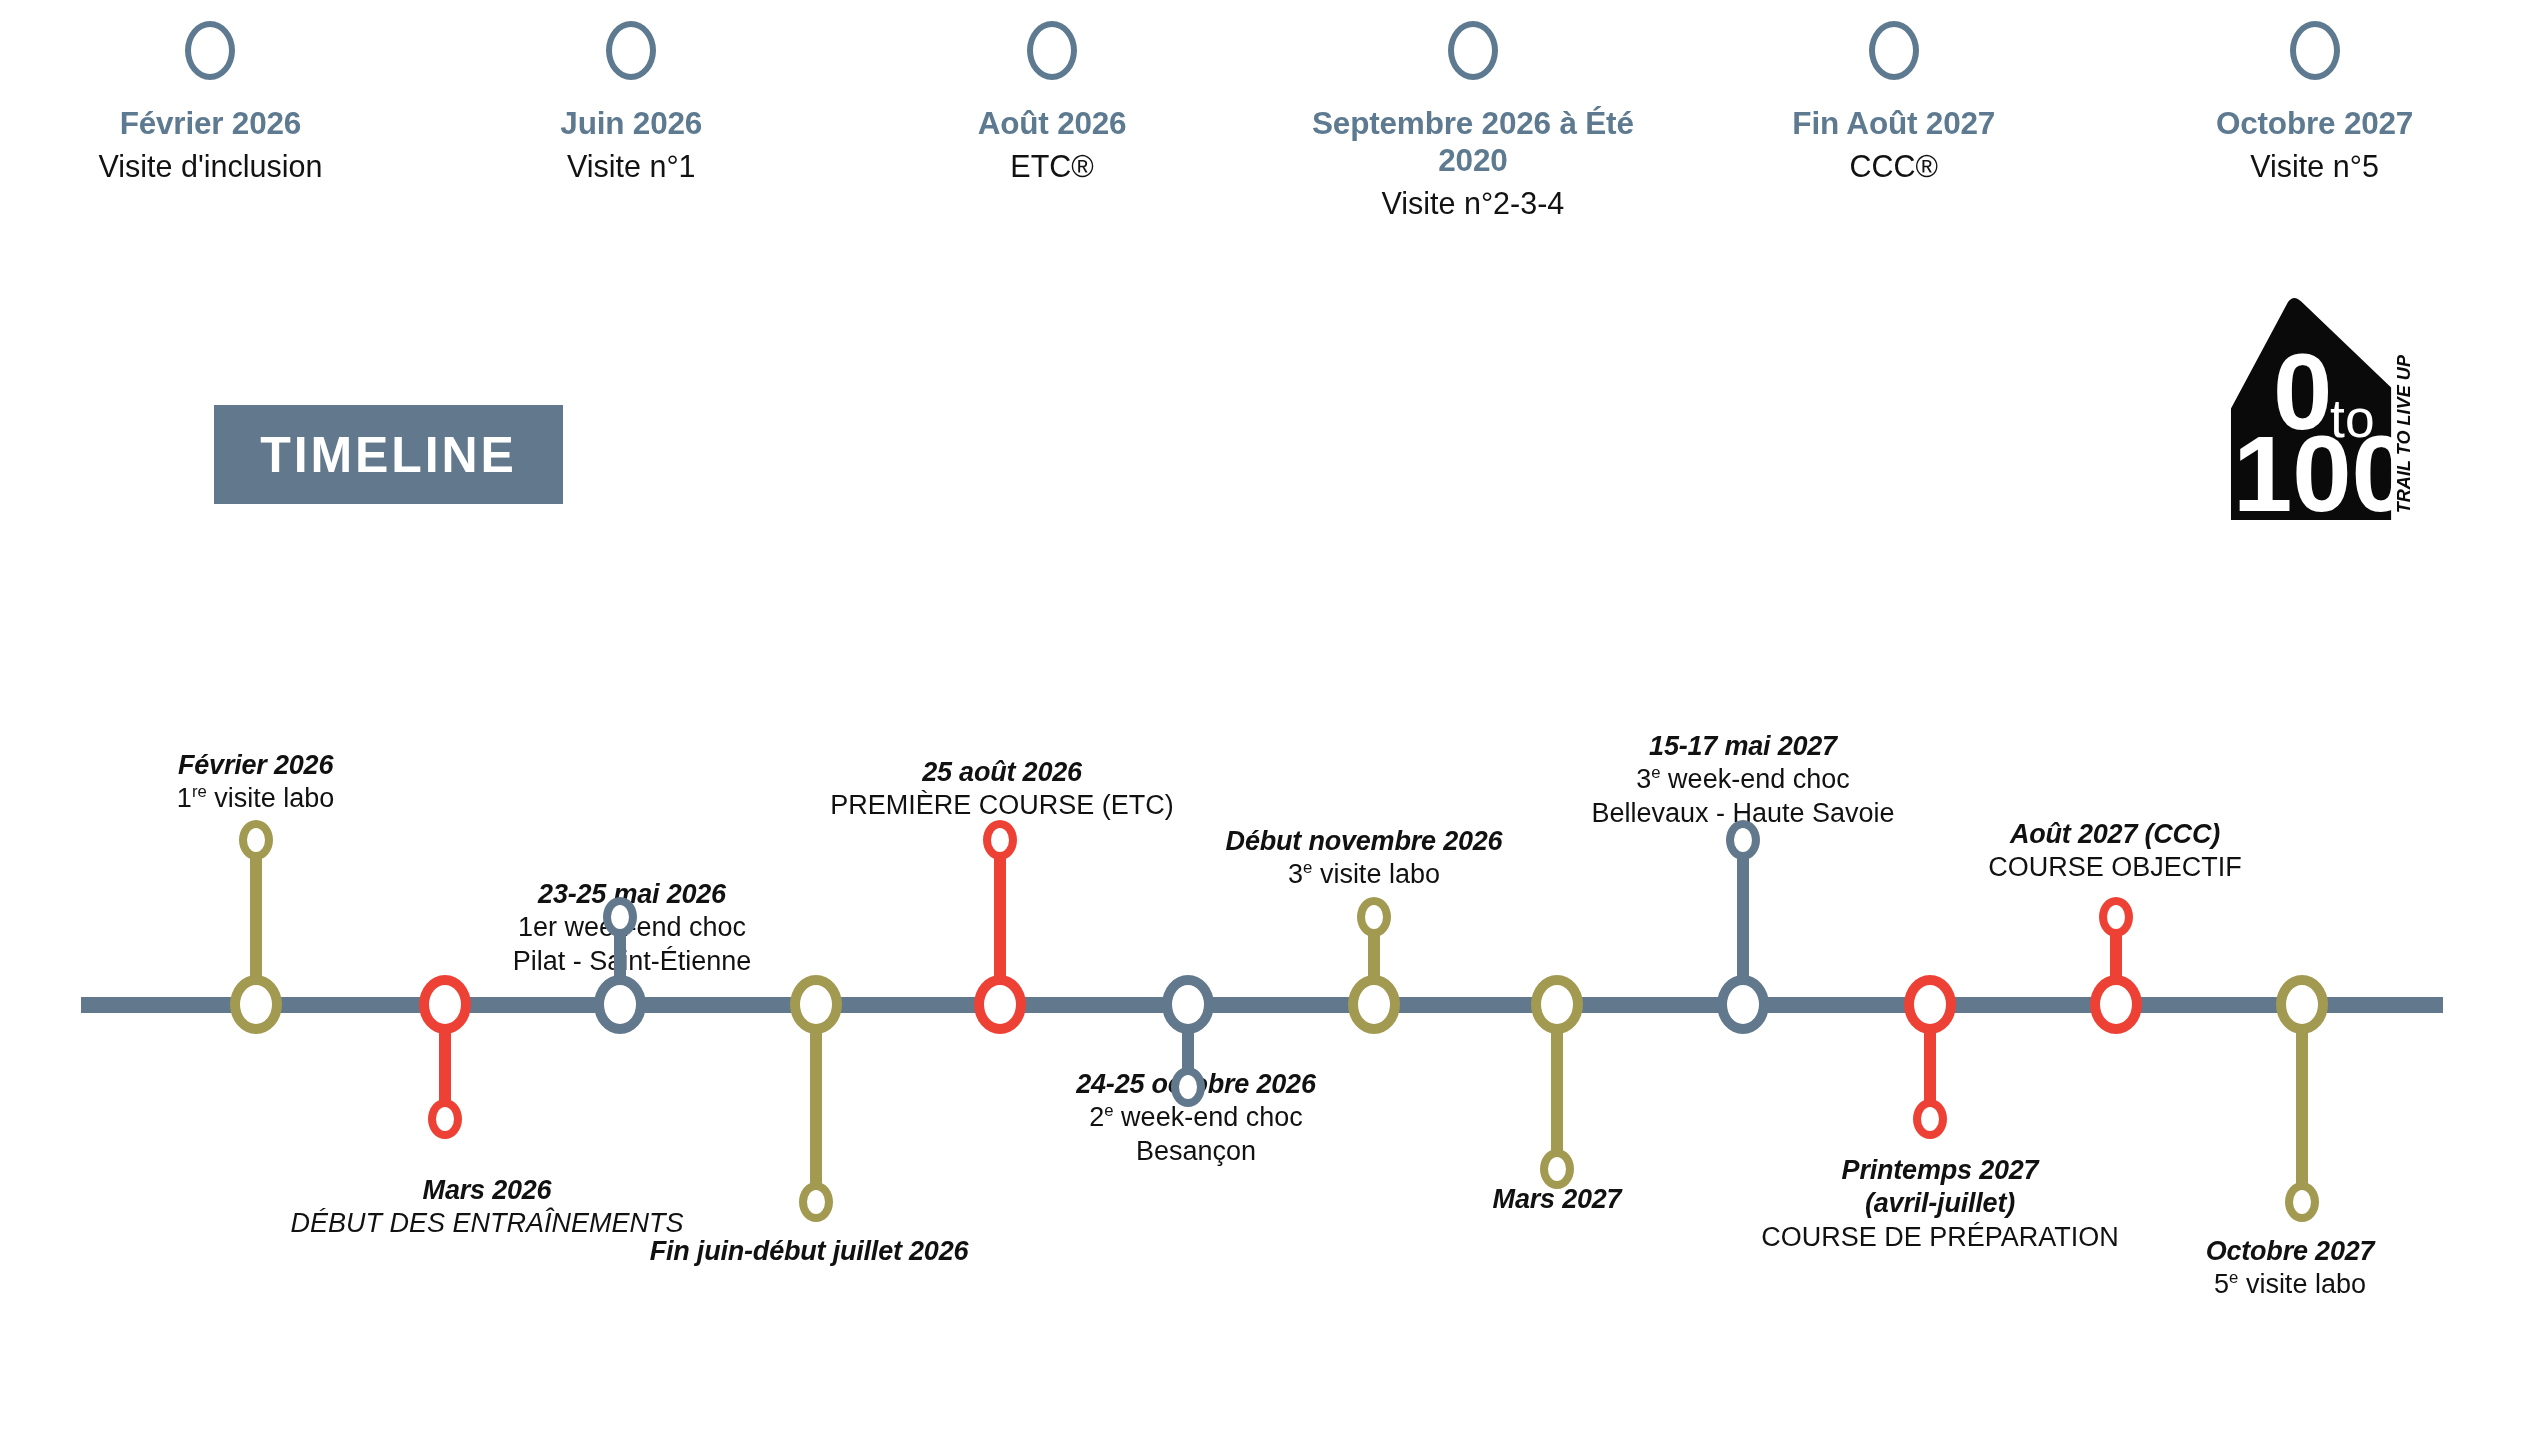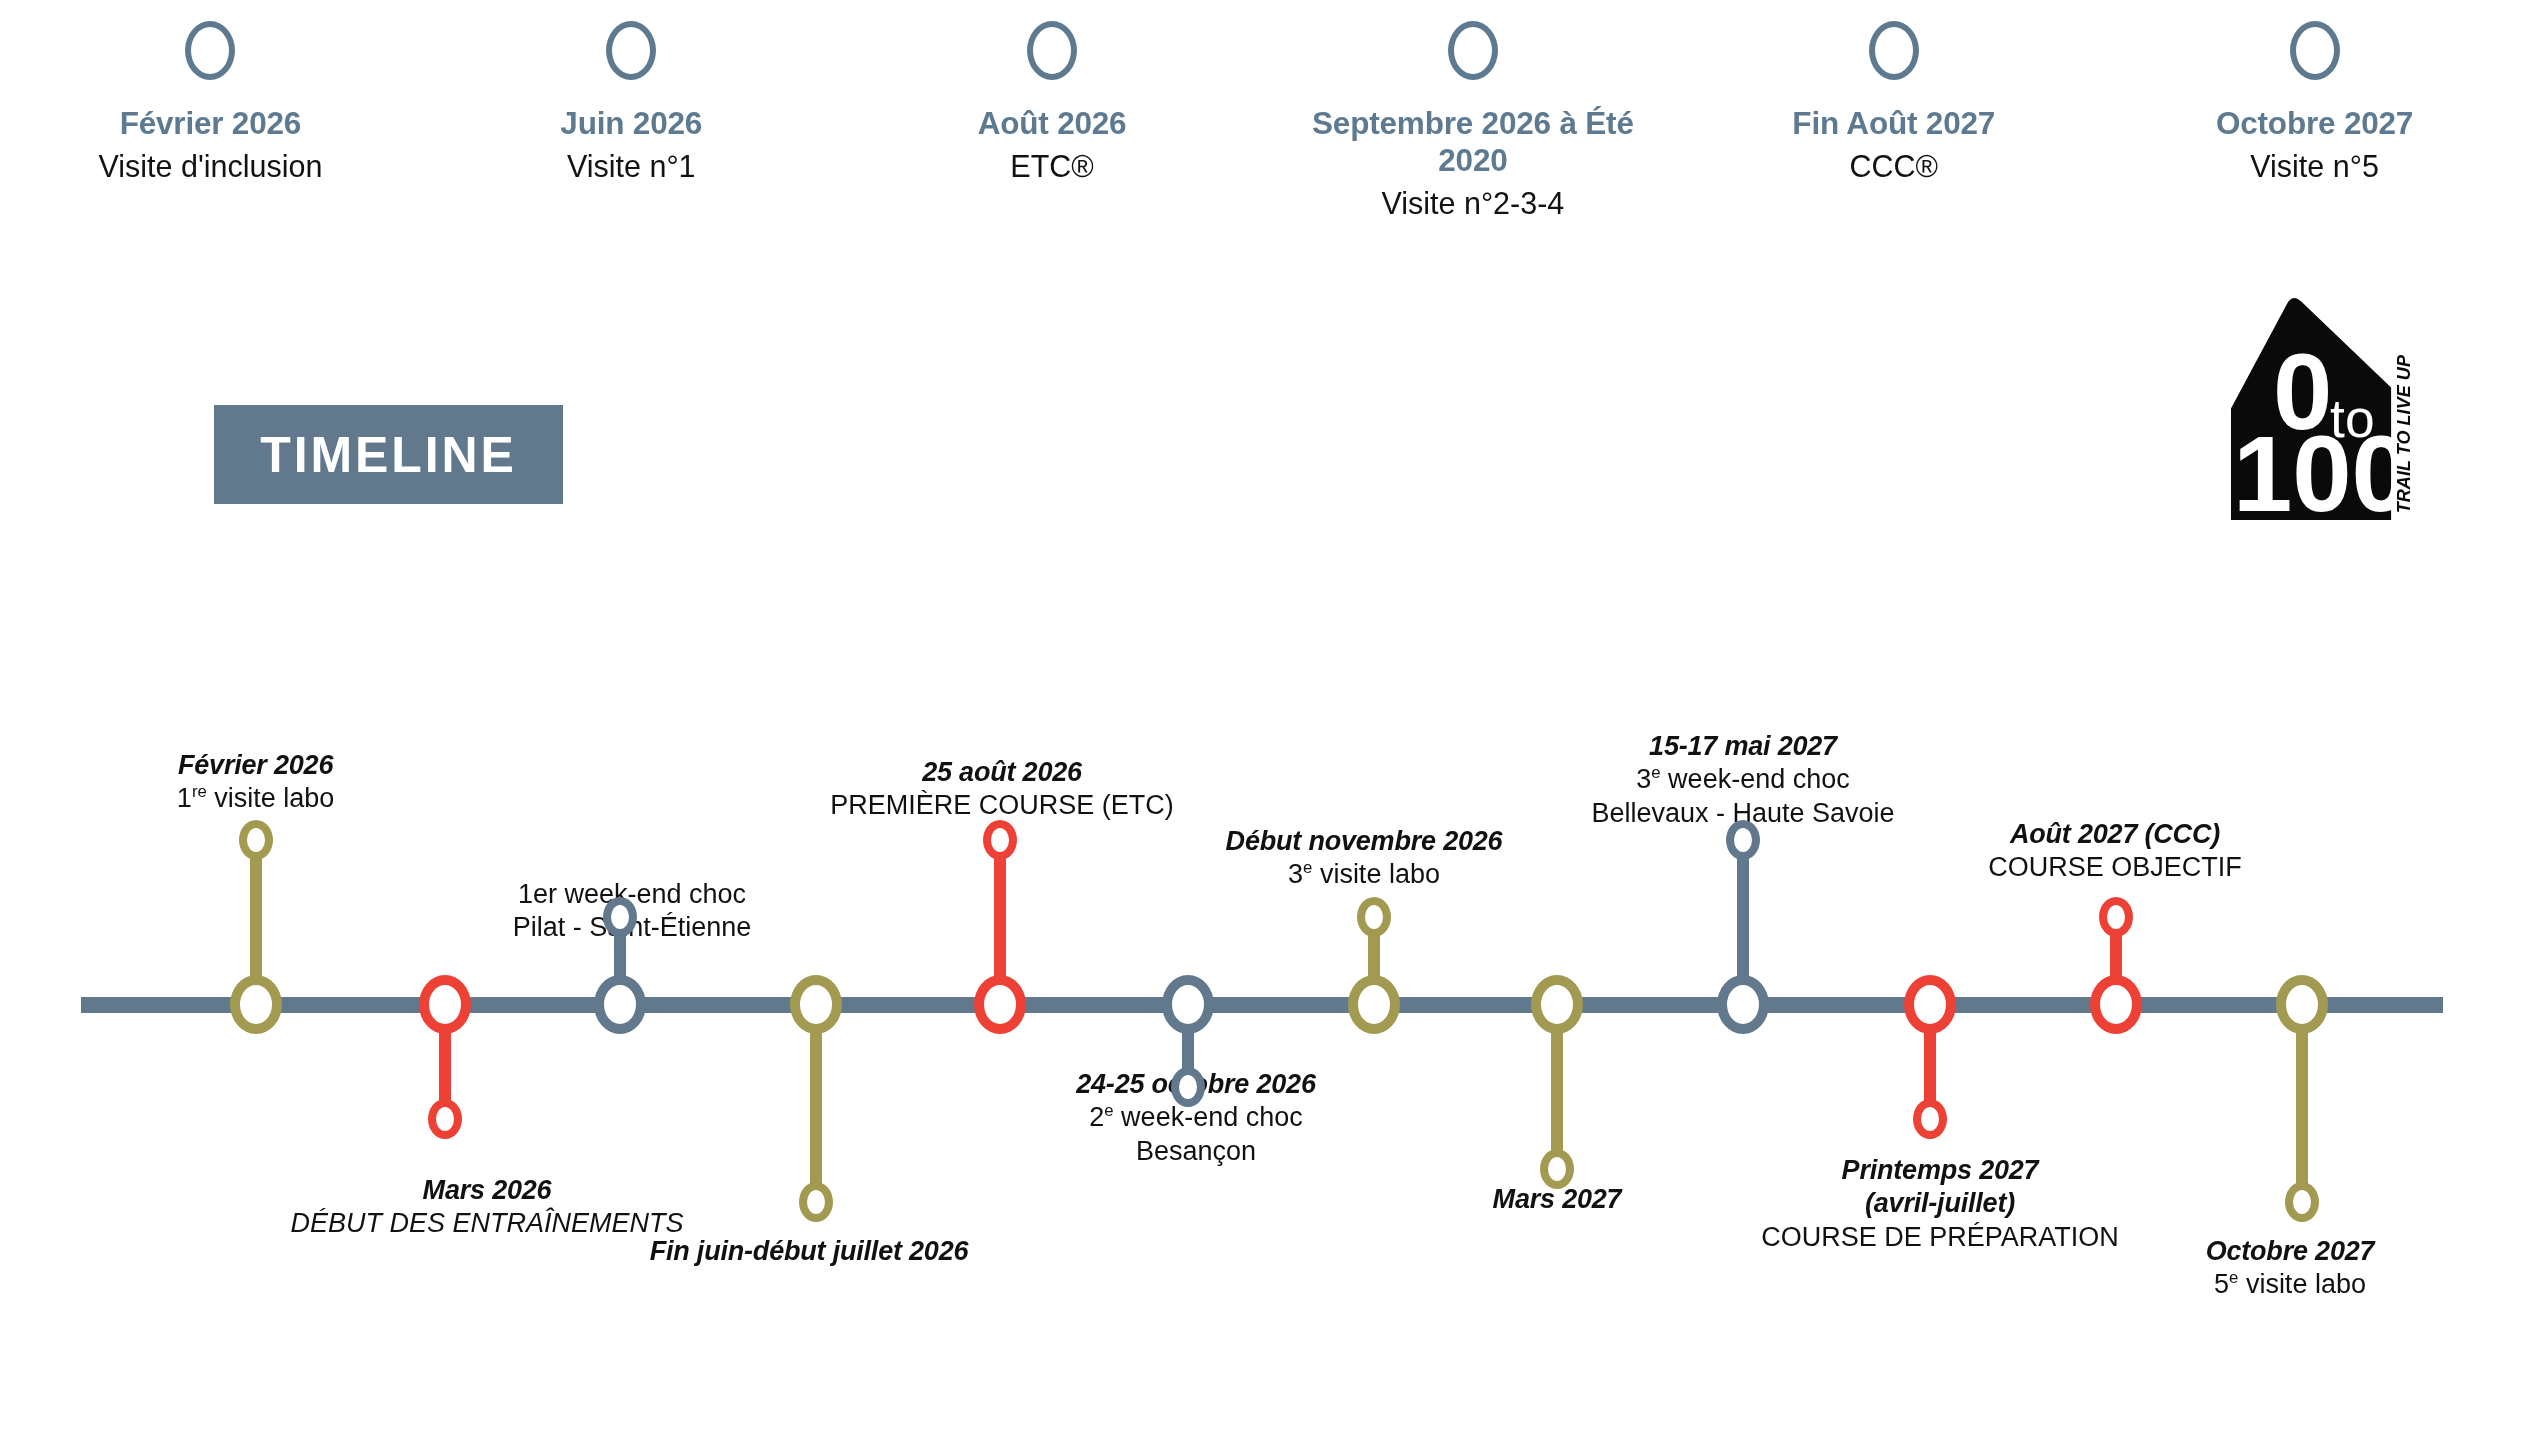--- a/index.html
+++ b/index.html
@@ -231,20 +231,21 @@
   <div id="labels-layer">
       <div class="label" style="left: 7.6px; top: 215px;">
         <div class="l-date">Février 2026</div>
         <div class="l-line">1<sup>re</sup> visite labo</div>
       </div>
       <div class="label" style="left: 239px; top: 620px; margin-top: 20px;">
         <div class="l-date">Mars 2026</div>
         <div class="l-line ital">DÉBUT DES ENTRAÎNEMENTS</div>
       </div>
       <div class="label" style="left: 384px; top: 344px;">
+        <div class="l-date">23-25 mai 2026</div>
         <div class="l-line">1er week-end choc</div>
         <div class="l-line">Pilat - Saint-Étienne</div>
       </div>
       <div class="label" style="left: 561px; top: 701px;">
         <div class="l-date">Fin juin-début juillet 2026</div>
       </div>
       <div class="label" style="left: 754px; top: 215px; margin-top: 7px;">
         <div class="l-date">25 août 2026</div>
         <div class="l-line">PREMIÈRE COURSE (ETC)</div>
       </div>

